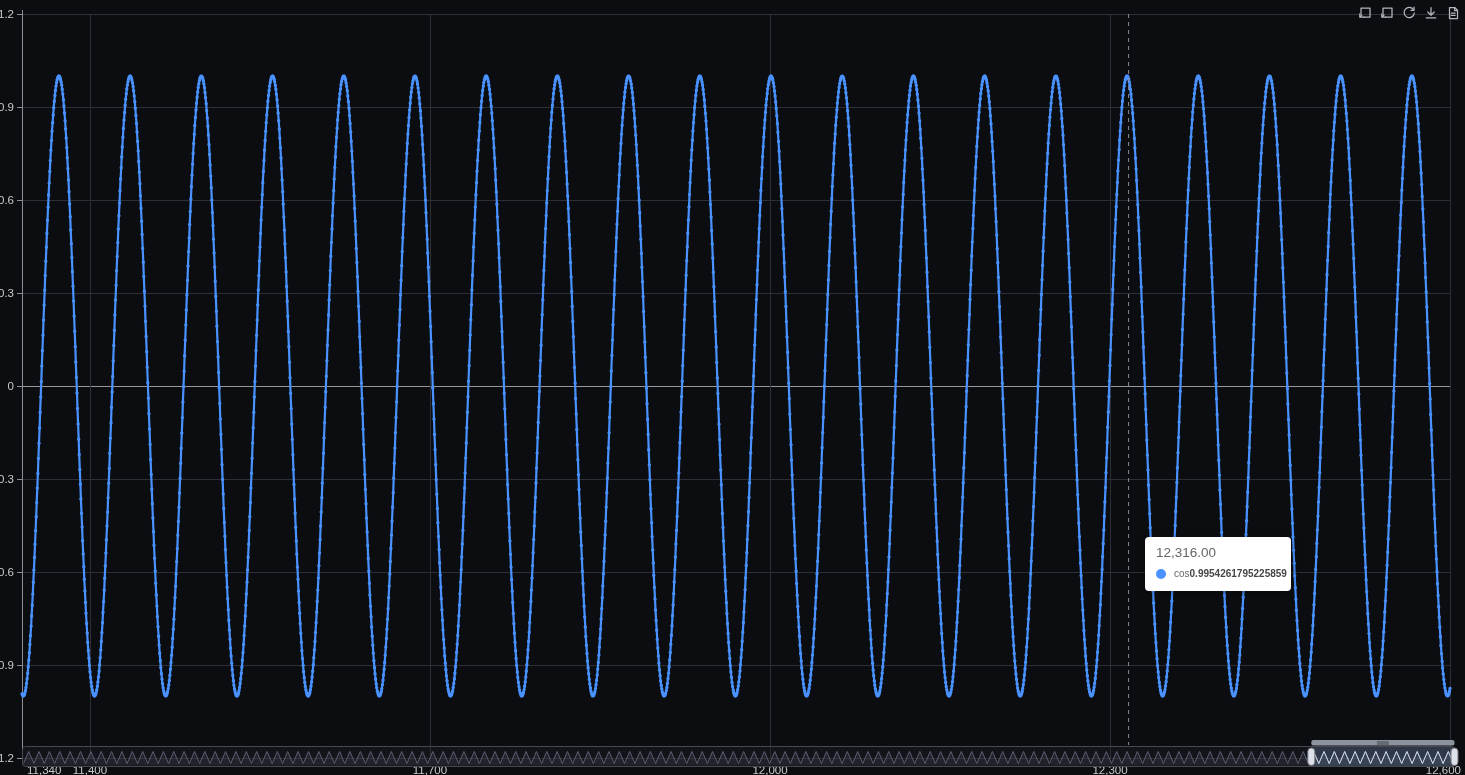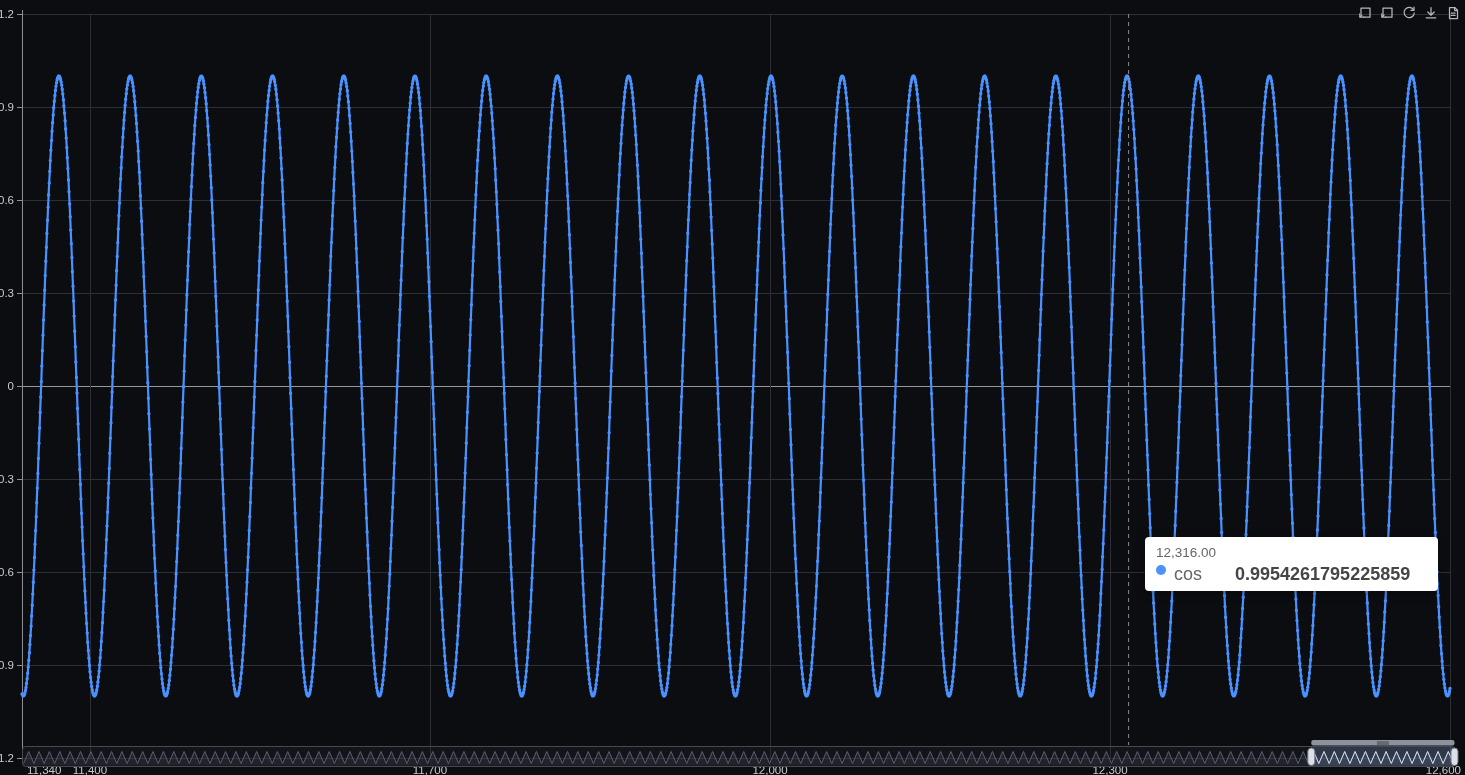--- a/index.html
+++ b/index.html
@@ -7,26 +7,26 @@
   #chart-root{position:relative;width:1465px;height:693px;background:#0c0d10;}
   #chart-svg{position:absolute;left:0;top:0;}
   
   #plot-area{position:absolute;left:22px;top:14px;width:1428px;height:744px;background:transparent;}
   
   #toolbox{position:absolute;top:3px;right:3px;display:flex;gap:3px;z-index:5;}
   .tb-btn{width:19px;height:19px;display:flex;align-items:center;justify-content:center;cursor:pointer;}
   .tb-btn svg{stroke:#b5b7bc;fill:none;stroke-width:1.25;stroke-linecap:round;stroke-linejoin:round;}
   
   #tooltip{position:absolute;left:1145px;top:537px;background:#ffffff;border-radius:4px;
-    padding:7px 28px 8px 11px;box-shadow:0 2px 10px rgba(0,0,0,0.35);z-index:6;white-space:nowrap;}
+    padding:7px 4px 8px 11px;box-shadow:0 2px 10px rgba(0,0,0,0.35);z-index:6;white-space:nowrap;}
   .tt-x{color:#666666;font-size:13.5px;line-height:18px;}
-  .tt-row{display:flex;margin-top:3px;font-size:18px;line-height:18px;}
+  .tt-row{display:flex;align-items:center;margin-top:3px;font-size:10px;line-height:18px;}
   .tt-dot{width:10px;height:10px;border-radius:50%;background:#4992ff;margin-right:8px;flex:0 0 auto;}
   .tt-name{color:#666666;}
-  .tt-val{color:#464646;font-weight:bold;margin-left:33px;}
+  .tt-val{color:#464646;font-weight:bold;margin-left:0;}
 </style>
 </head>
 <body>
 
 <div id="chart-root">
 
   <svg id="chart-svg" width="1465" height="775">
       <g>
         <line x1="22" x2="1450" y1="14.5" y2="14.5" stroke="#2e2f36" stroke-width="1"></line>
         <line x1="22" x2="1450" y1="107.5" y2="107.5" stroke="#2e2f36" stroke-width="1"></line>

